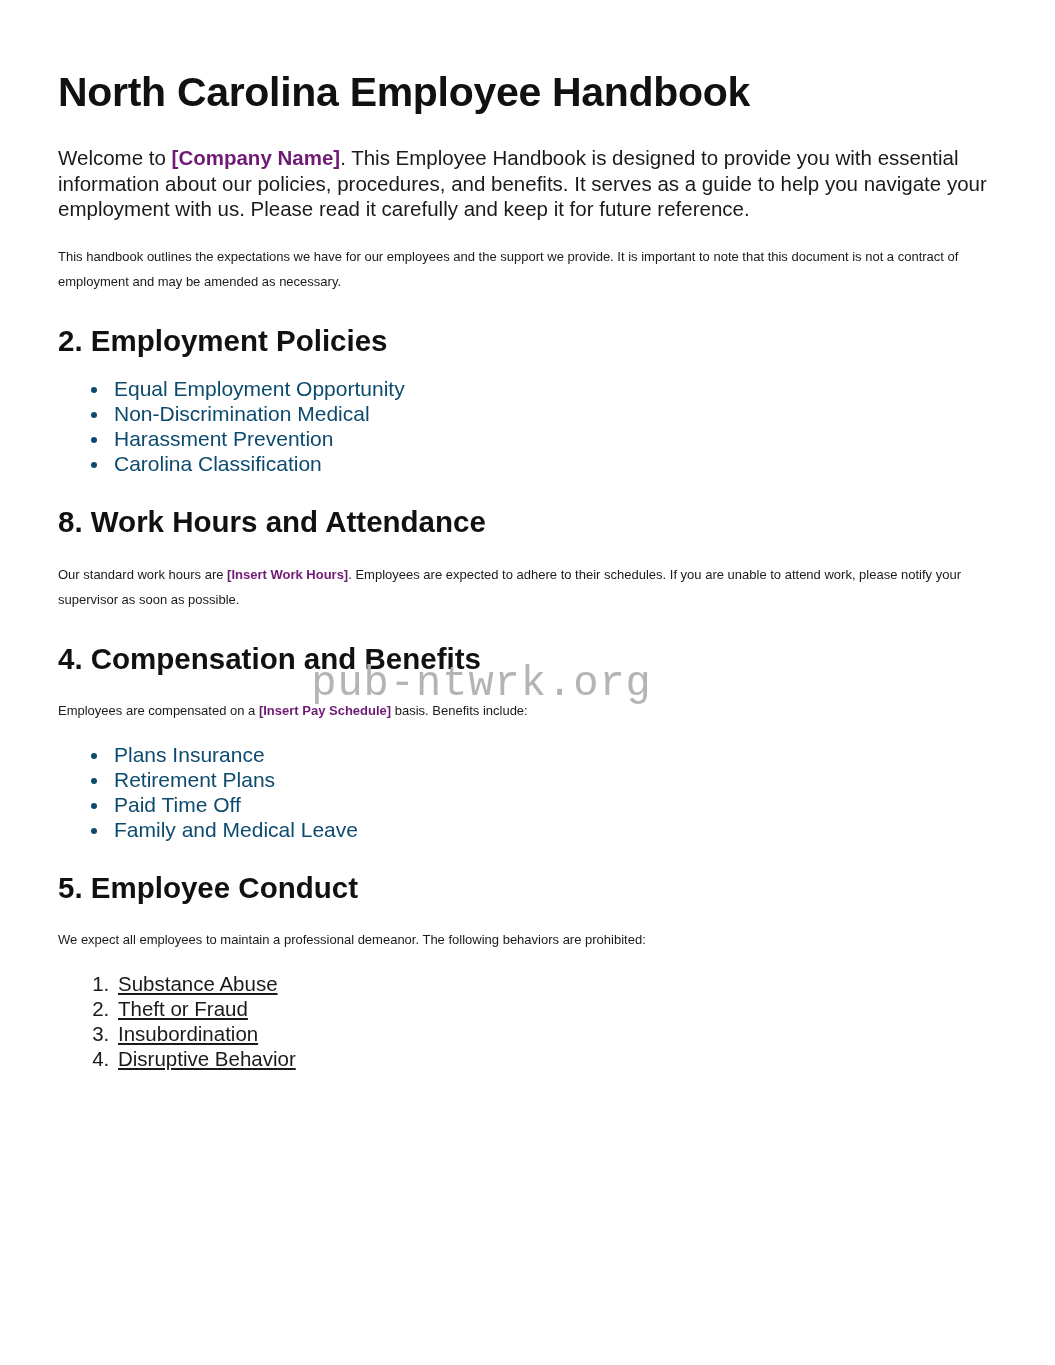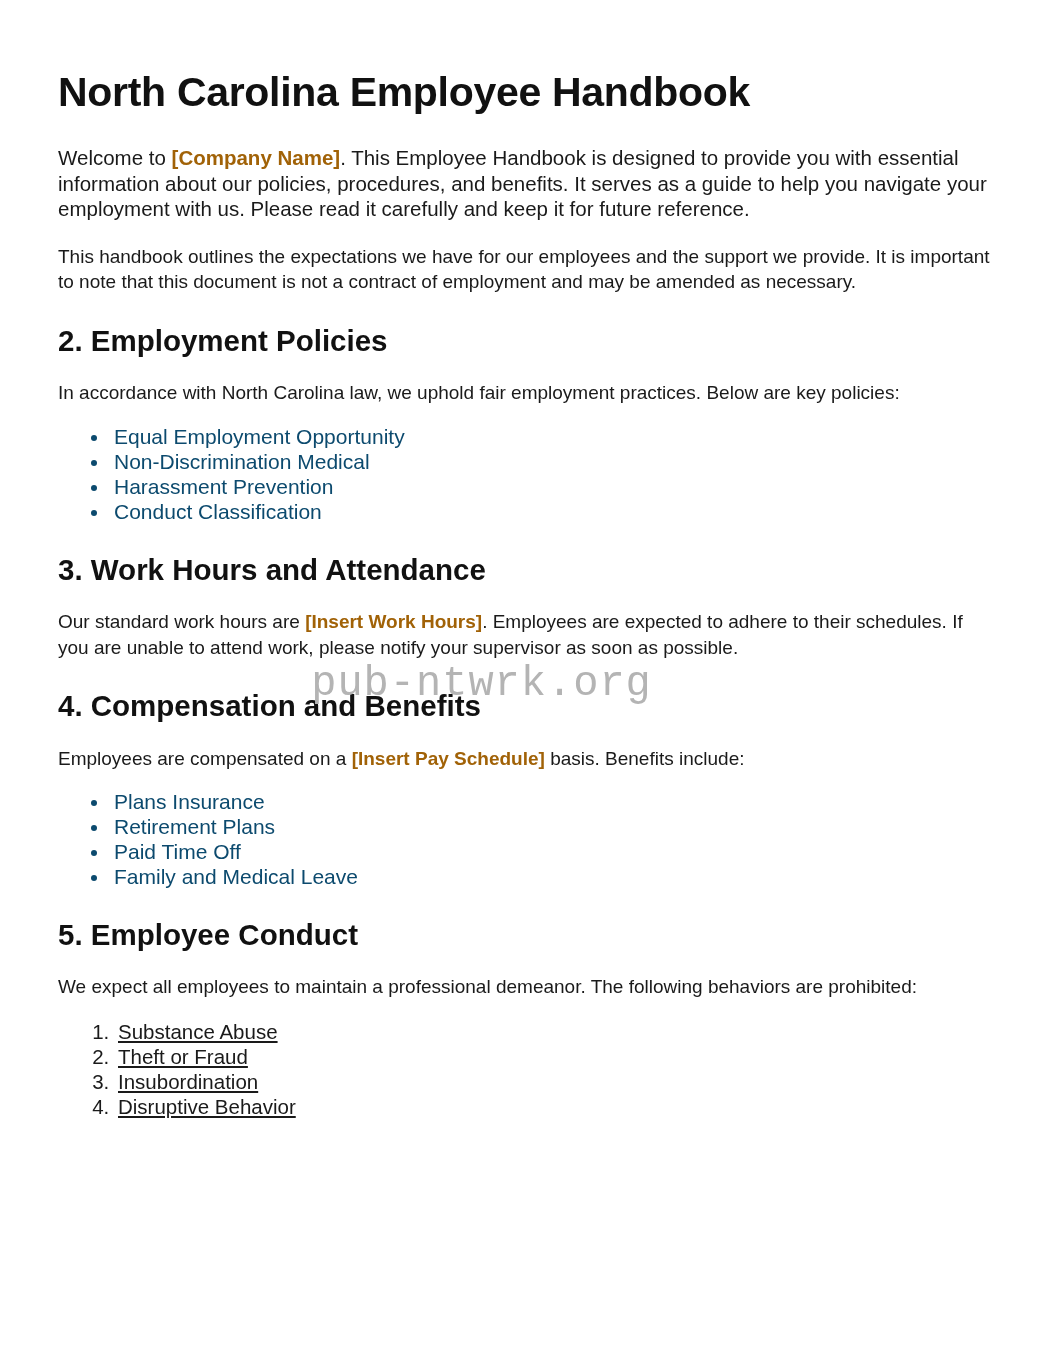--- a/index.html
+++ b/index.html
@@ -48,21 +48,21 @@
   }
   h2.section-heading {
     font-size: 29.5px;
     font-weight: bold;
     line-height: 1.2;
     color: #111111;
     margin: 0;
     padding-top: 28px;
   }
   p.body-text {
-    font-size: 19px;
+    font-size: 13px;
     line-height: 25.5px;
     margin: 0;
     padding-top: 22px;
     color: #1a1a1a;
   }
   ul.bullet-list {
     margin: 0;
     padding-top: 18px;
     padding-left: 52px;
     padding-bottom: 0;
@@ -83,21 +83,21 @@
     text-decoration: underline;
   }
   ol.numbered-list li {
     font-size: 20.5px;
     line-height: 25px;
     color: #1a1a1a;
     padding-left: 3px;
   }
   .bold-placeholder {
     font-weight: bold;
-    color: #a16207;
+    color: #701a75;
   }
   .watermark {
     position: absolute;
     left: 0;
     top: 663px;
     width: 963px;
     text-align: center;
     font-family: "Liberation Mono", "DejaVu Sans Mono", monospace;
     font-size: 42px;
     letter-spacing: 1px;
@@ -118,31 +118,30 @@
     <h1 class="doc-title">North Carolina Employee Handbook</h1>
 
     <p class="lead-paragraph"><span>Welcome to </span><span class="bold-placeholder">[Company Name]</span><span>. This Employee Handbook is designed to provide you with essential information about our policies, procedures, and benefits. It serves as a guide to help you navigate your employment with us. Please read it carefully and keep it for future reference.</span></p>
 
     <div class="section">
       <p class="body-text">This handbook outlines the expectations we have for our employees and the support we provide. It is important to note that this document is not a contract of employment and may be amended as necessary.</p>
     </div>
 
     <div class="section">
       <h2 class="section-heading">2. Employment Policies</h2>
-      <p class="body-text">In accordance with North Carolina law, we uphold fair employment practices. Below are key policies:</p>
       <ul class="bullet-list">
         <li>Equal Employment Opportunity</li>
         <li>Non-Discrimination Medical</li>
         <li>Harassment Prevention</li>
-        <li>Conduct Classification</li>
+        <li>Carolina Classification</li>
       </ul>
     </div>
 
     <div class="section">
-      <h2 class="section-heading">3. Work Hours and Attendance</h2>
+      <h2 class="section-heading">8. Work Hours and Attendance</h2>
       <p class="body-text"><span>Our standard work hours are </span><span class="bold-placeholder">[Insert Work Hours]</span><span>. Employees are expected to adhere to their schedules. If you are unable to attend work, please notify your supervisor as soon as possible.</span></p>
     </div>
 
     <div class="section">
       <h2 class="section-heading">4. Compensation and Benefits</h2>
       <p class="body-text"><span>Employees are compensated on a </span><span class="bold-placeholder">[Insert Pay Schedule]</span><span> basis. Benefits include:</span></p>
       <ul class="bullet-list">
         <li>Plans Insurance</li>
         <li>Retirement Plans</li>
         <li>Paid Time Off</li>

